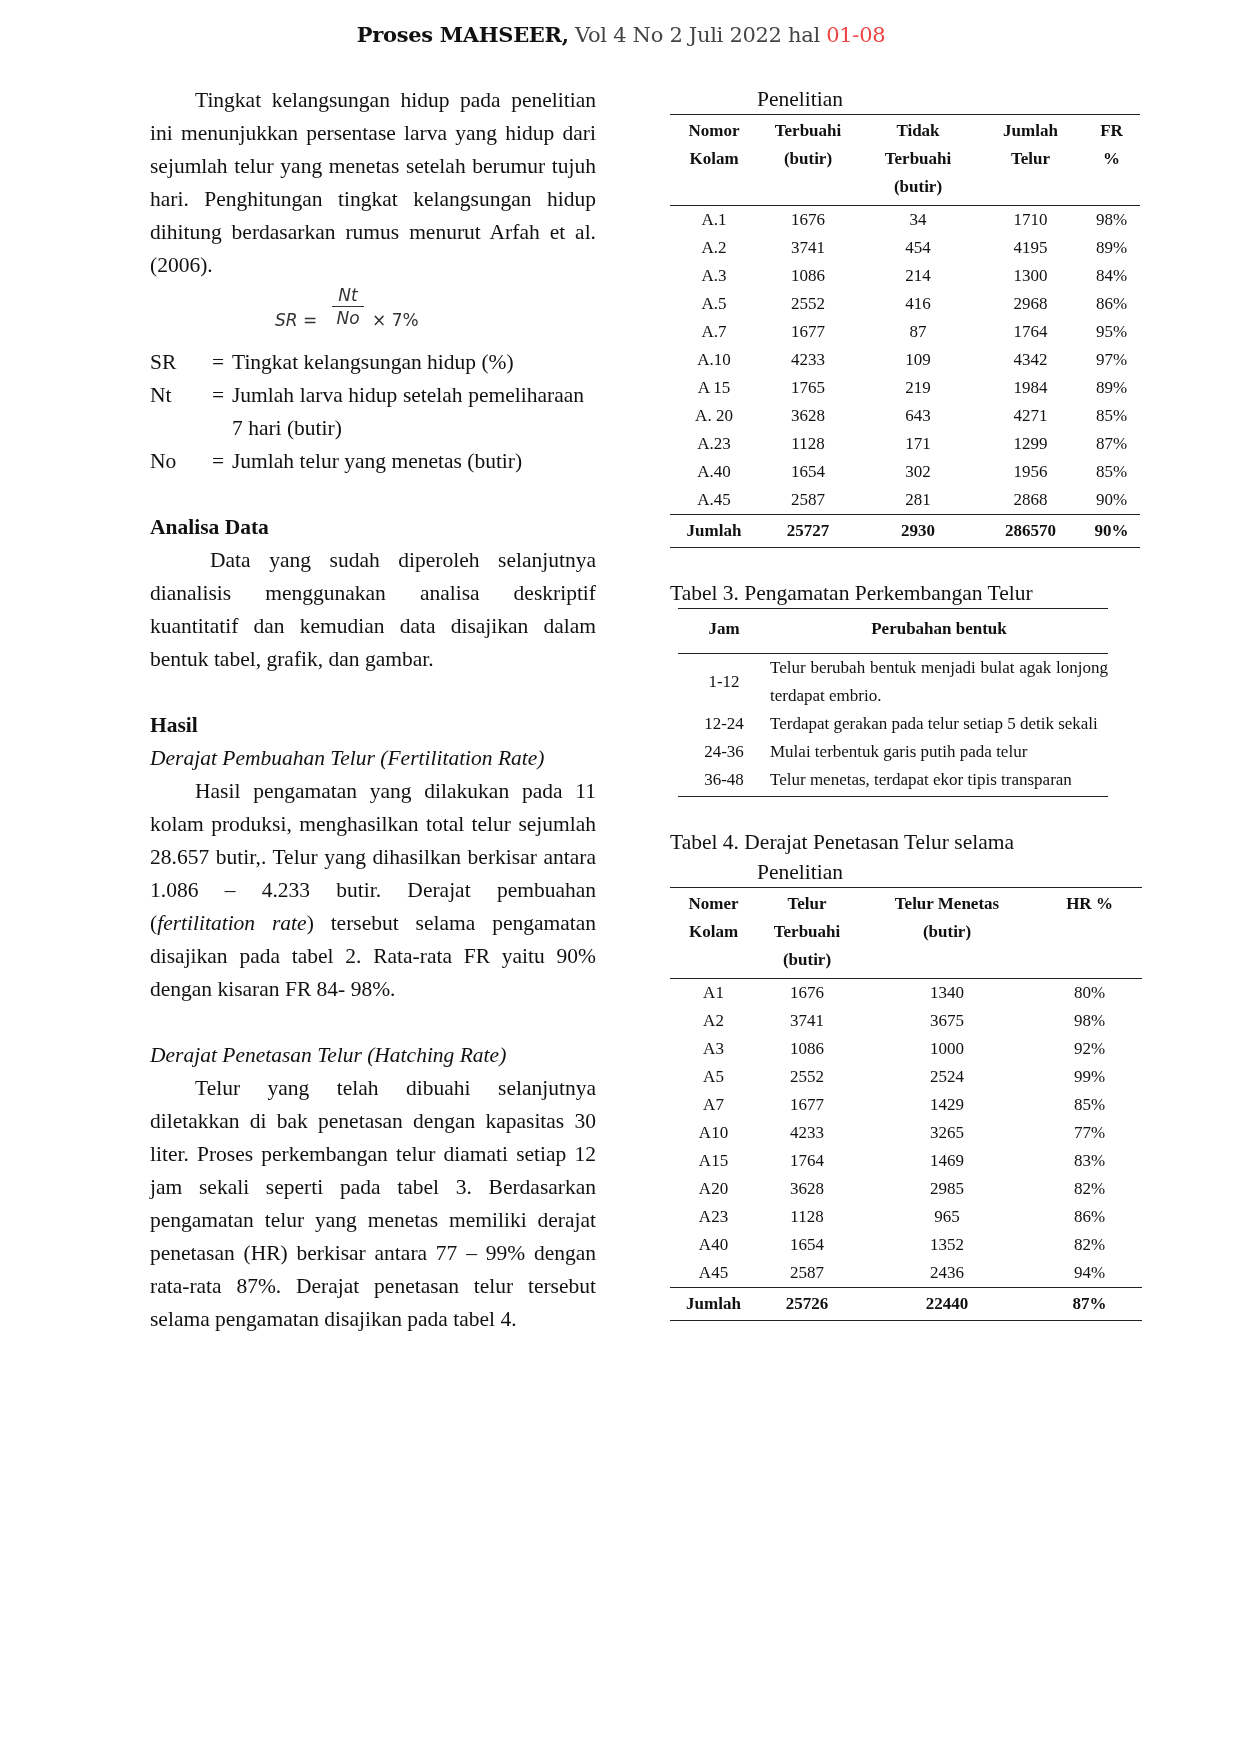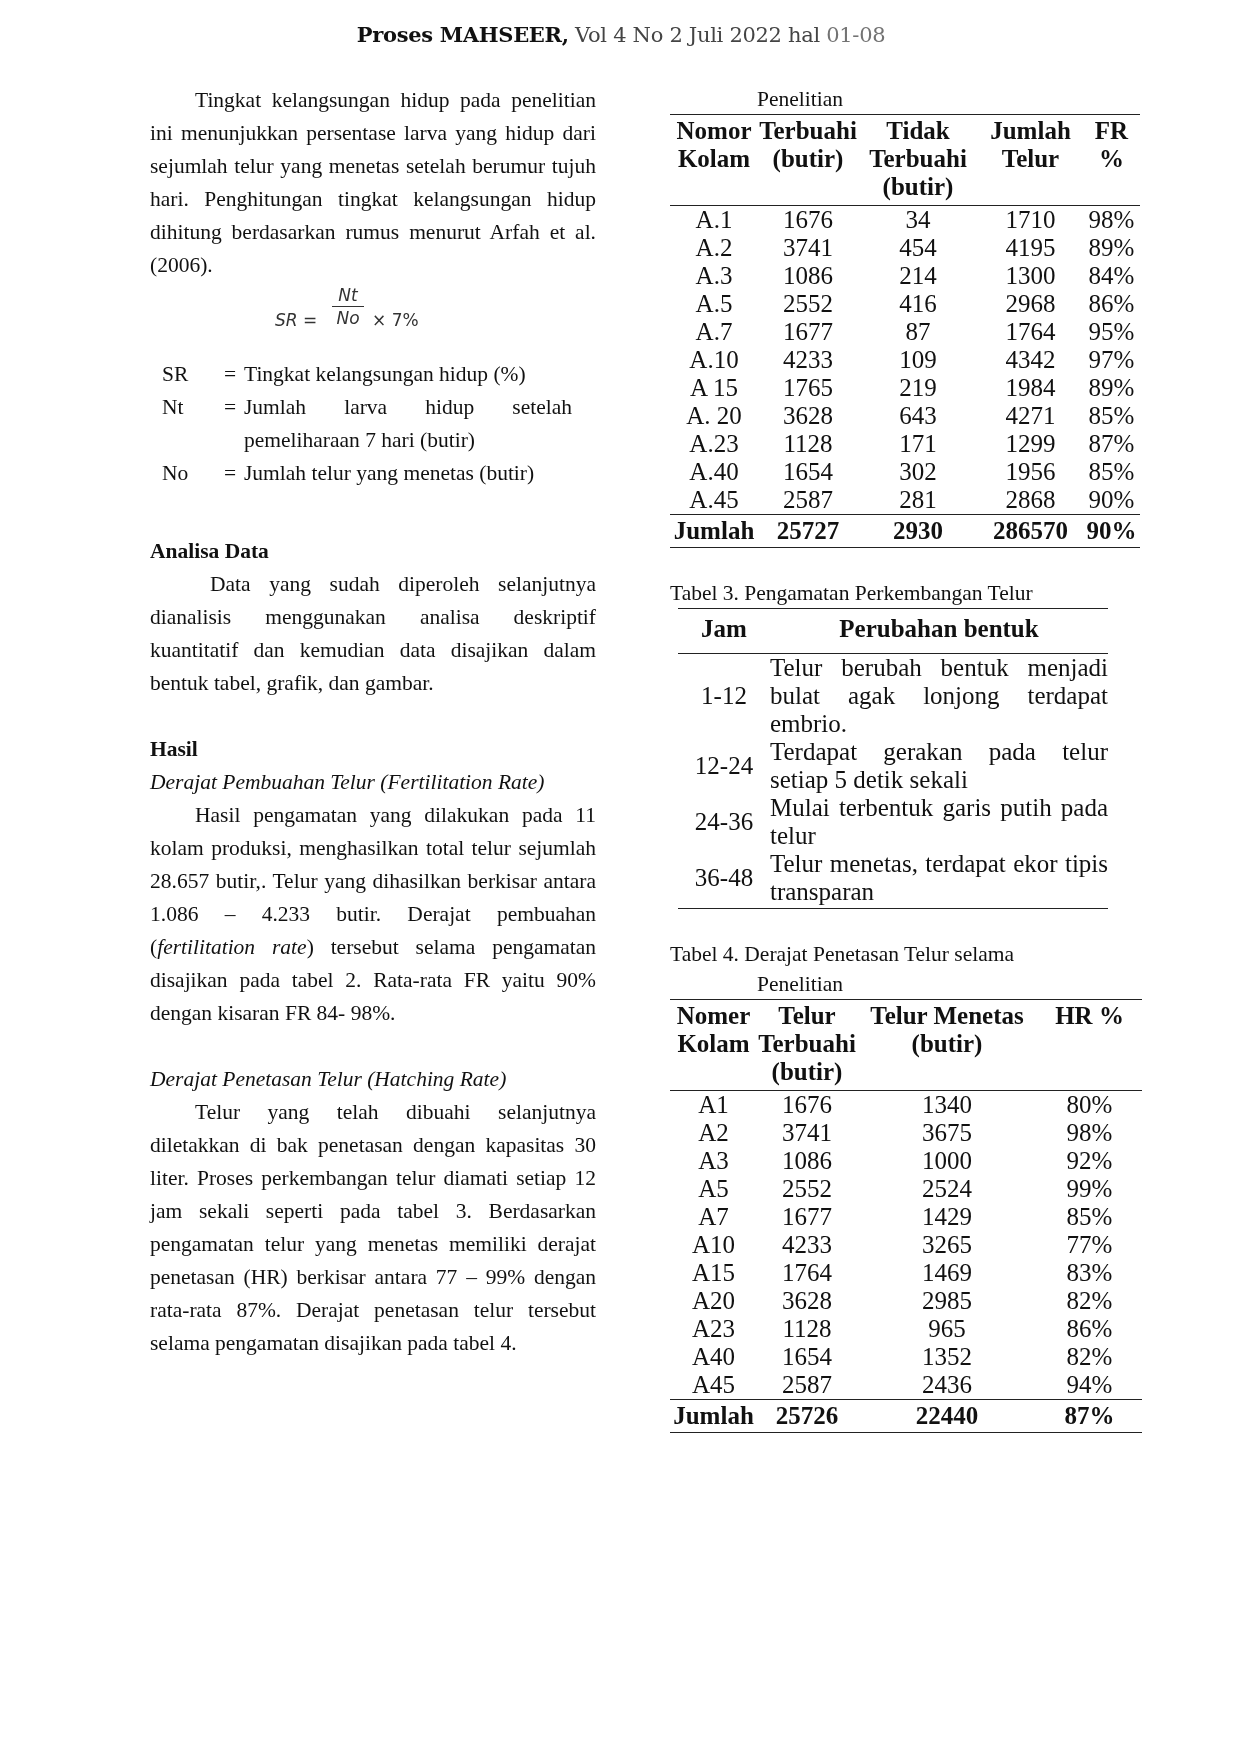--- a/index.html
+++ b/index.html
@@ -1,49 +1,49 @@
 <!DOCTYPE html>
 <html><head>
 <meta charset="utf-8">
 <style>
   html, body { margin: 0; padding: 0; background: #ffffff; }
   body { width: 1242px; height: 1754px; position: relative; overflow: hidden; color: #111; font-family: "Liberation Serif", serif; }
 
   .running-head { position: absolute; top: 22px; left: 0; width: 1242px; text-align: center; font-family: "DejaVu Serif", serif; font-size: 21px; color: #444; letter-spacing: -0.3px; }
   .running-head b { color: #111; font-weight: bold; }
-  .running-head .pages { color: #737373; }
+  .running-head .pages { color: #ef4444; }
 
   .col-left { position: absolute; left: 150px; top: 84px; width: 446px; font-size: 21.5px; line-height: 33px; }
   .col-right { position: absolute; left: 670px; top: 84px; width: 500px; font-size: 21.5px; }
 
   p { margin: 0; text-align: justify; }
   .indent { text-indent: 45px; }
   .indent-big { text-indent: 60px; }
 
   .formula { height: 64px; position: relative; font-family: "DejaVu Sans", sans-serif; color: #333; font-style: italic; font-size: 17px; }
   .formula .lhs { position: absolute; left: 125px; top: 22px; }
   .formula .frac { position: absolute; left: 182px; top: 2px; text-align: center; width: 32px; }
   .formula .frac span { display: block; line-height: 22px; }
   .formula .frac .num { border-bottom: 1.5px solid #333; }
   .formula .rhs { position: absolute; left: 222px; top: 22px; font-style: normal; }
 
-  .deflist { margin: 12px; }
+  .deflist { margin: 0; }
   .defrow { display: flex; line-height: 33px; }
   .defrow .sym { width: 62px; }
   .defrow .eq { width: 20px; }
   .defrow .desc { flex: 1; text-align: justify; text-align-last: left; }
 
   h3 { margin: 0; font-size: 21.5px; font-weight: bold; line-height: 33px; }
   .sub-it { font-style: italic; line-height: 33px; }
   .gap { height: 33px; }
 
   
   .caption { line-height: 30px; }
   .caption .cont { padding-left: 87px; }
-  table { border-collapse: collapse; font-size: 25px; }
+  table { border-collapse: collapse; font-size: 17px; }
   th { font-weight: bold; vertical-align: top; line-height: 28px; padding: 2px 0 4px 0; }
   td { text-align: center; line-height: 28px; padding: 0; }
   tr.total td { font-weight: bold; padding-top: 2px; padding-bottom: 2px; }
 
   #t2 { width: 470px; margin-left: 0; }
   #t2 .hdr th { border-top: 1.8px solid #222; border-bottom: 1.8px solid #222; }
   #t2 tr.total td { border-top: 1.8px solid #222; border-bottom: 1.8px solid #222; }
 
   #t3 { width: 430px; margin-left: 8px; }
   #t3 th { border-top: 1.8px solid #222; border-bottom: 1.8px solid #222; padding: 6px 0 10px 0; }

